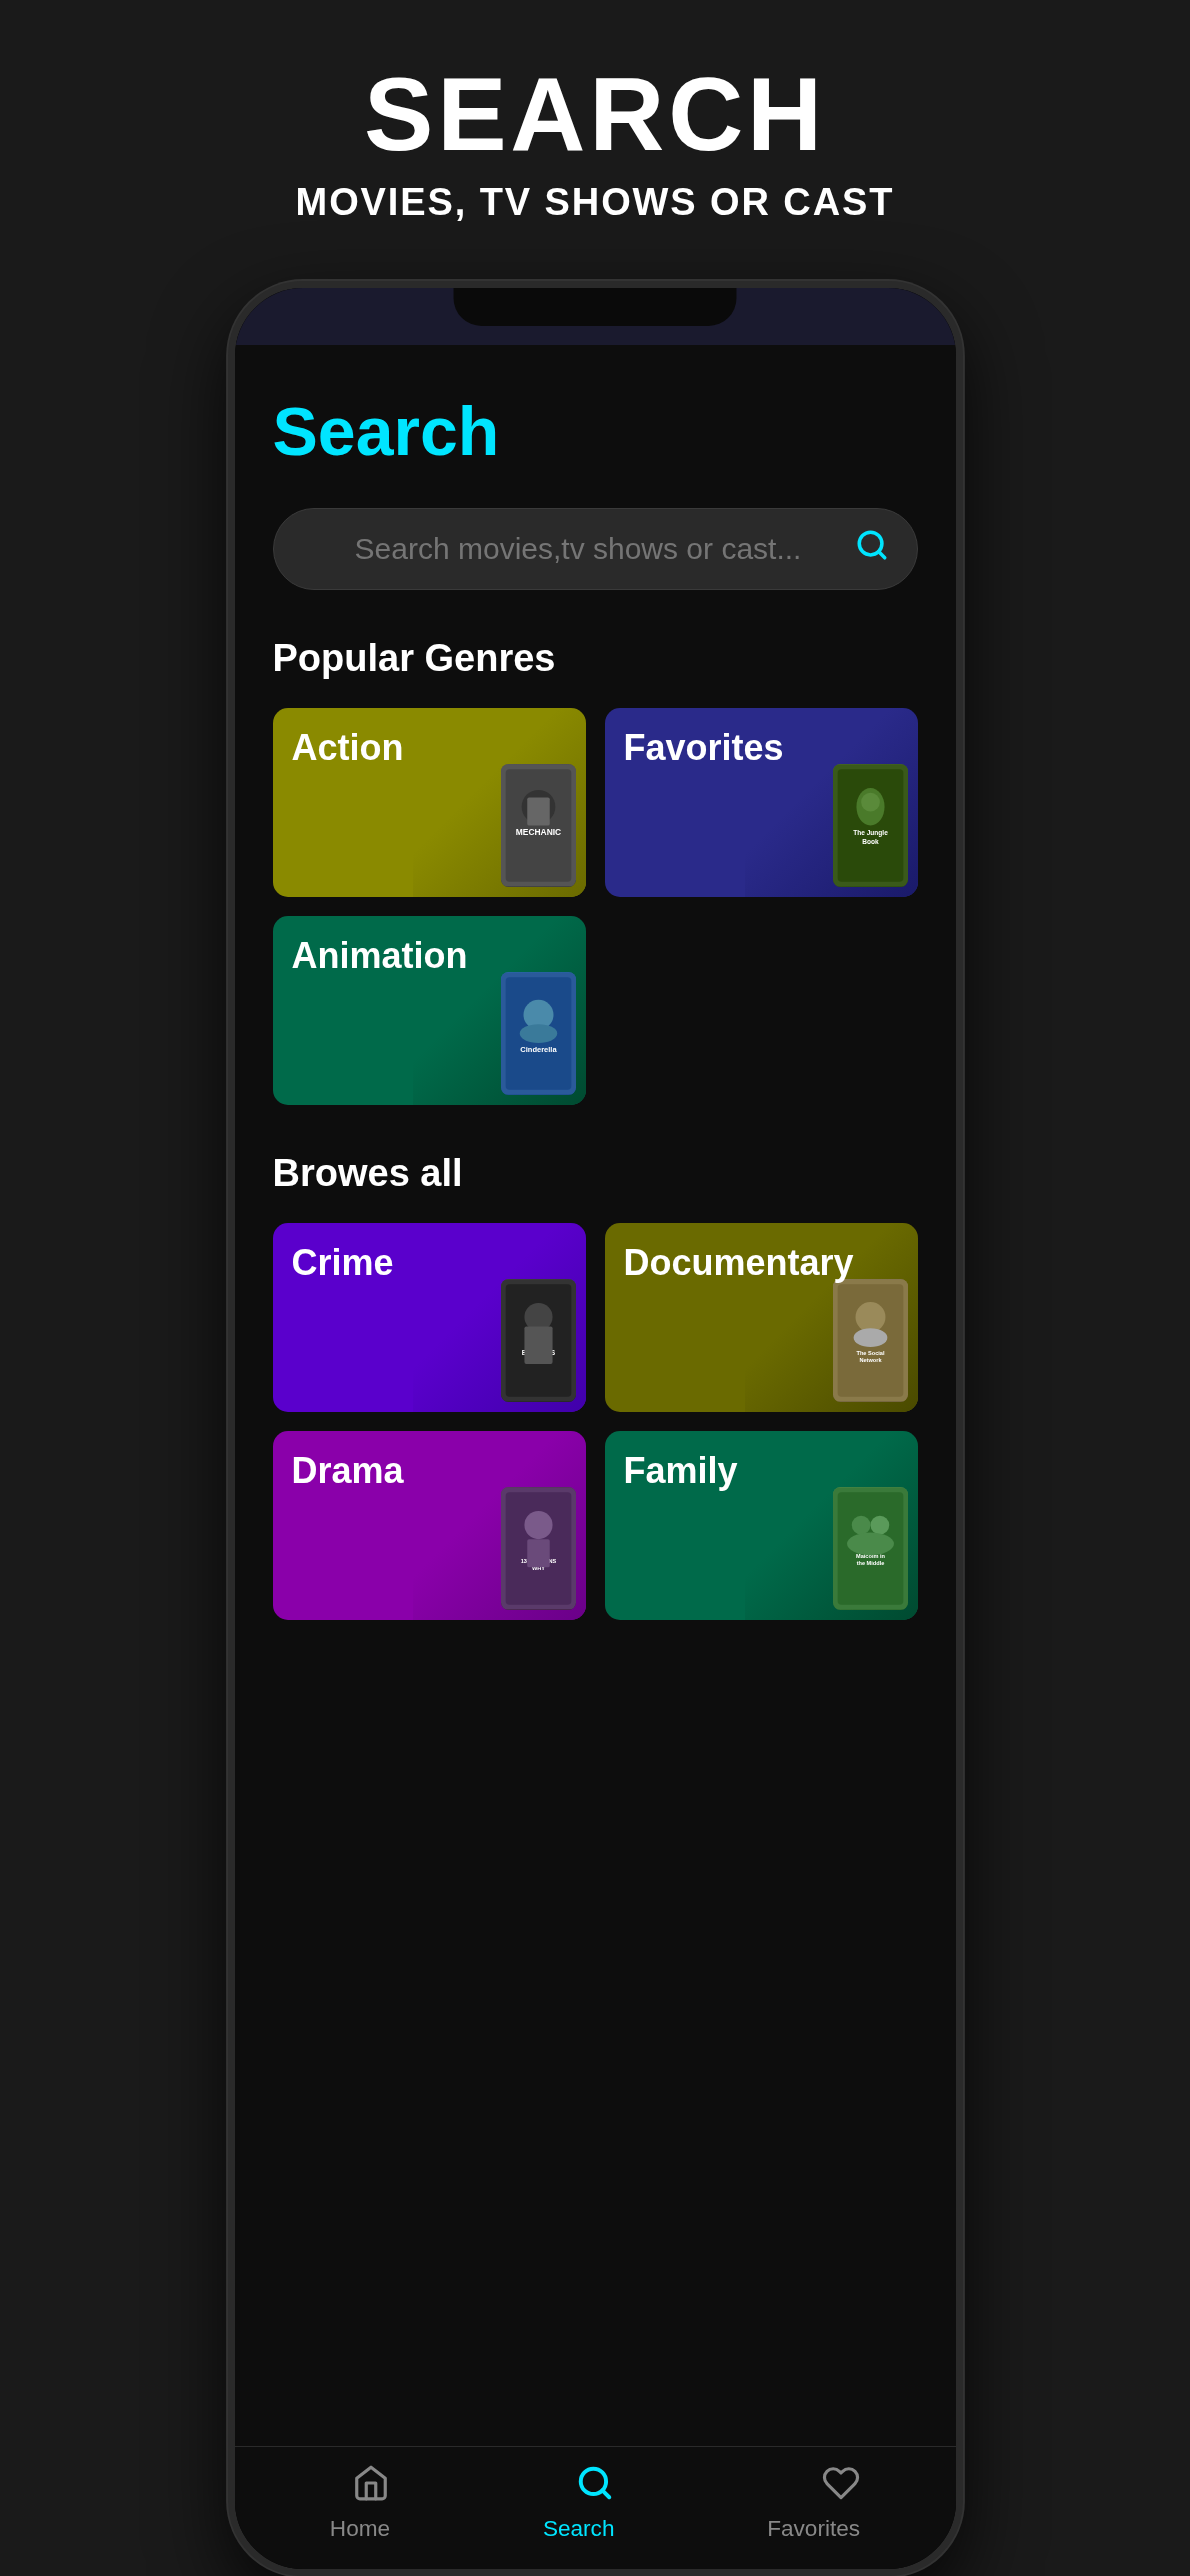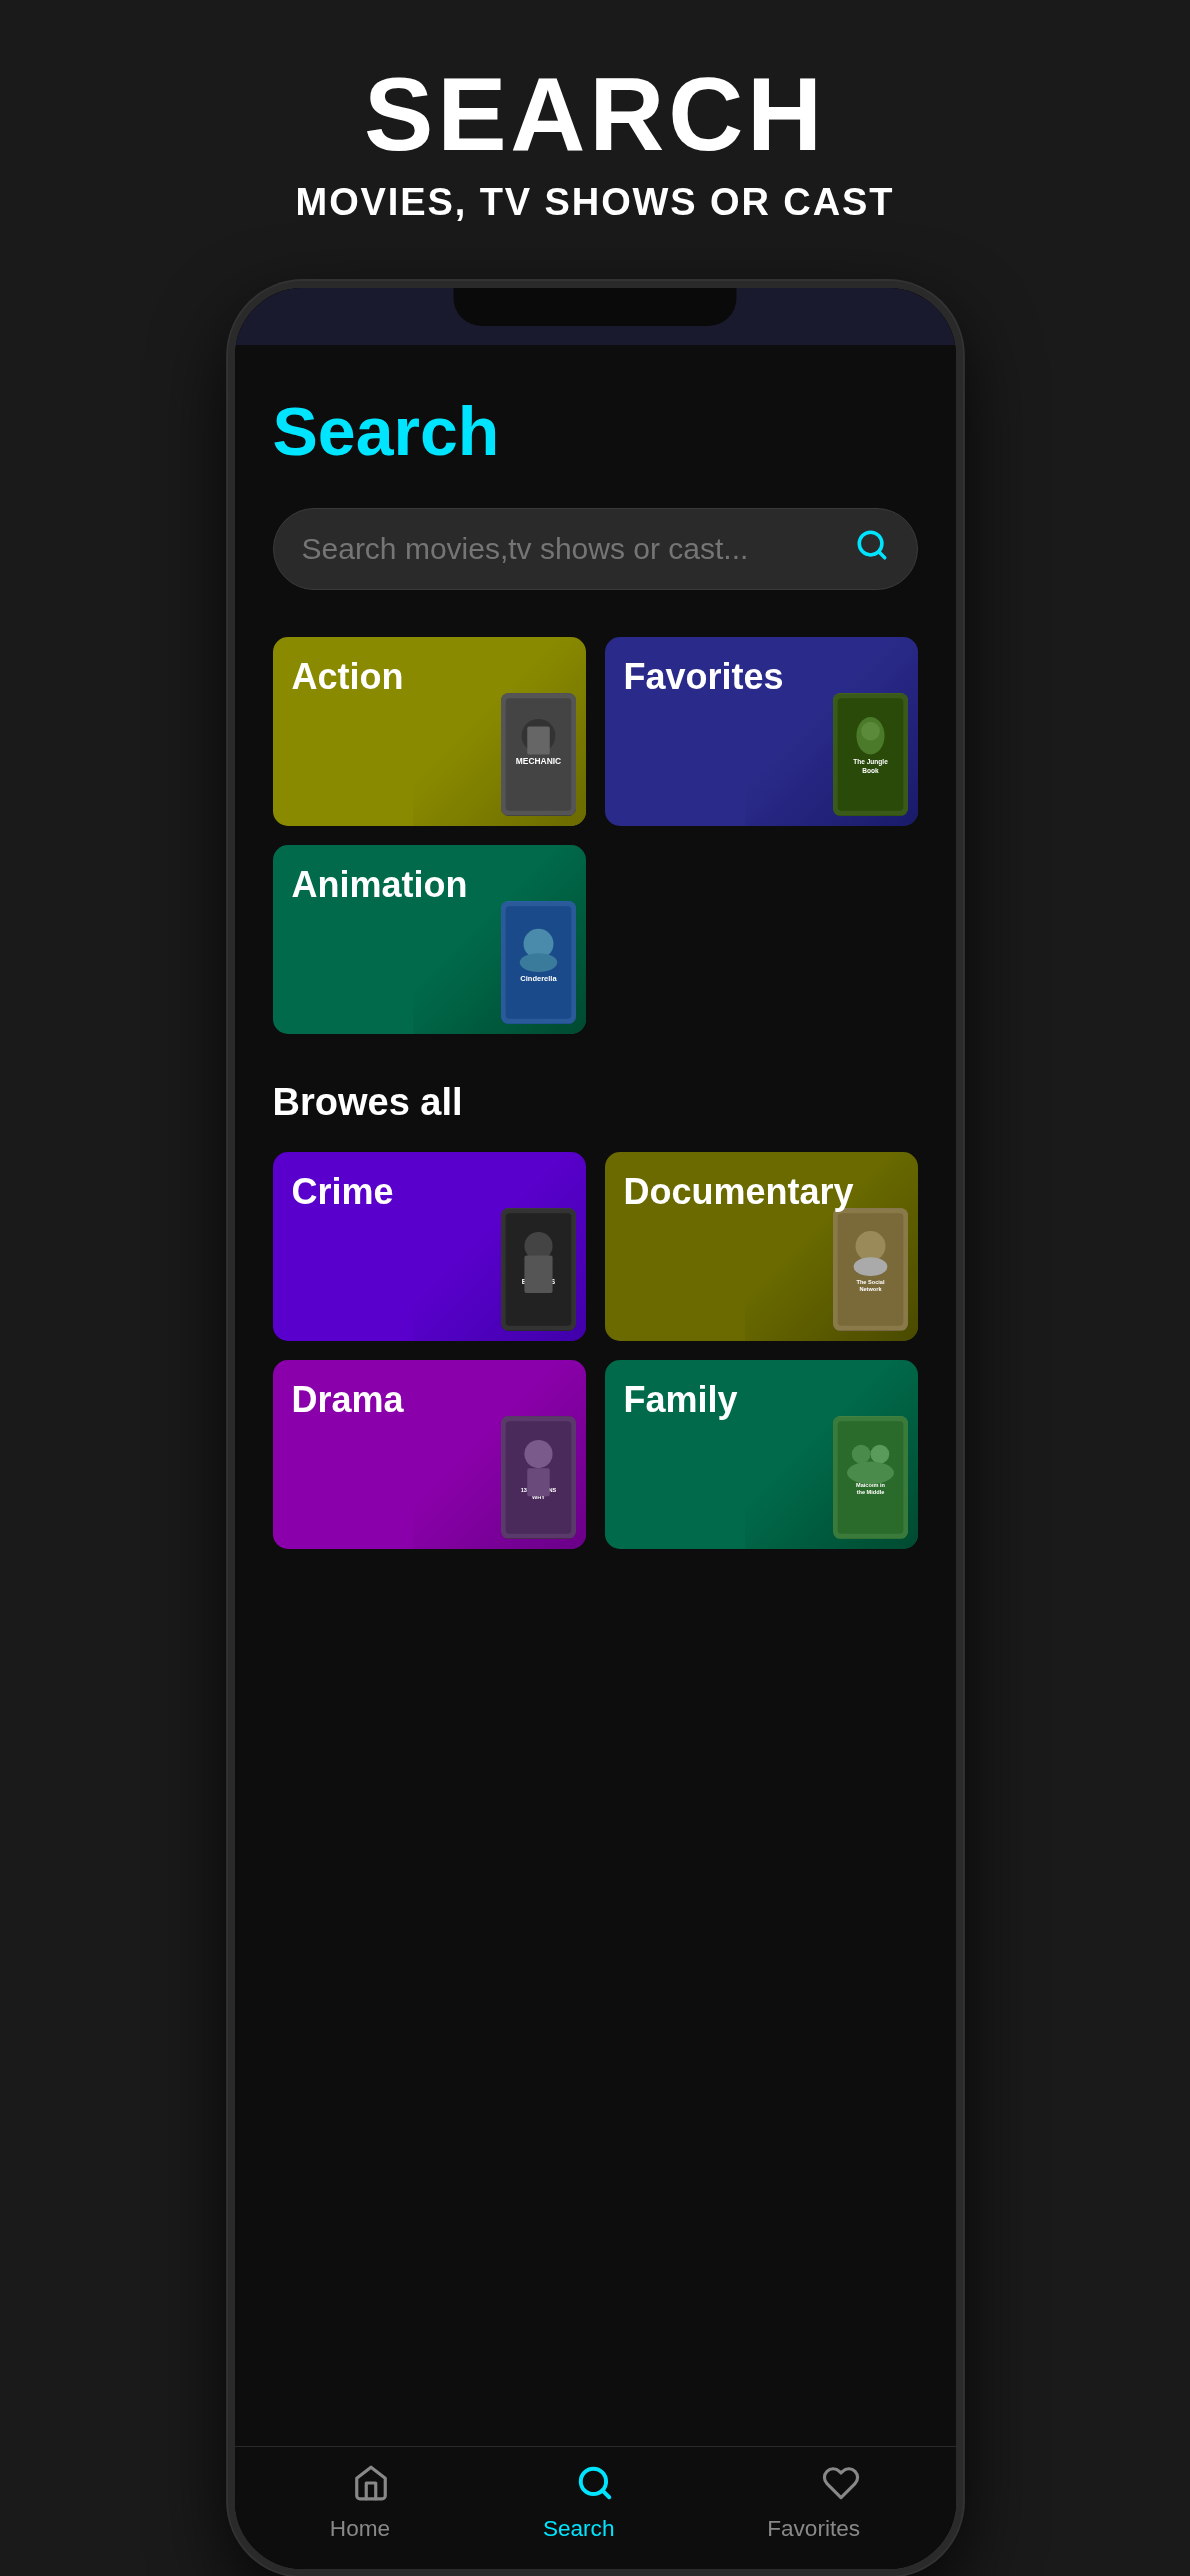--- a/index.html
+++ b/index.html
@@ -104,20 +104,21 @@
       border: 0.9px solid #3a3a3a;
     }
 
     .search-input {
       flex: 1;
       background: transparent;
       border: none;
       outline: none;
       font-size: 30px;
       color: #0ea5e9;
+      text-align: center;
     }
 
     .search-icon-btn {
       color: #00e5ff;
       font-size: 34px;
       cursor: pointer;
     }
 
     .section-title {
       font-size: 38px;
@@ -305,20 +306,21 @@
       <div class="search-bar">
         <input class="search-input" type="text" placeholder="Search movies,tv shows or cast..." style="">
         <span class="search-icon-btn">
           <svg width="34" height="34" viewBox="0 0 24 24" fill="none" stroke="#00e5ff" stroke-width="2.5" stroke-linecap="round" stroke-linejoin="round">
             <circle cx="11" cy="11" r="8"></circle>
             <line x1="21" y1="21" x2="16.65" y2="16.65"></line>
           </svg>
         </span>
       </div>
 
+      <div class="section-title">Popular Genres</div>
 
       <div class="genres-grid">
 
         <div class="genre-card genre-action">
           <span class="genre-label">Action</span>
           <div class="genre-image-area">
             <div class="poster poster-action">
               <svg width="75" height="123" viewBox="0 0 80 130" xmlns="http://www.w3.org/2000/svg">
                 <rect width="80" height="130" fill="#555"></rect>
                 <rect x="5" y="5" width="70" height="120" fill="#444" rx="4"></rect>

